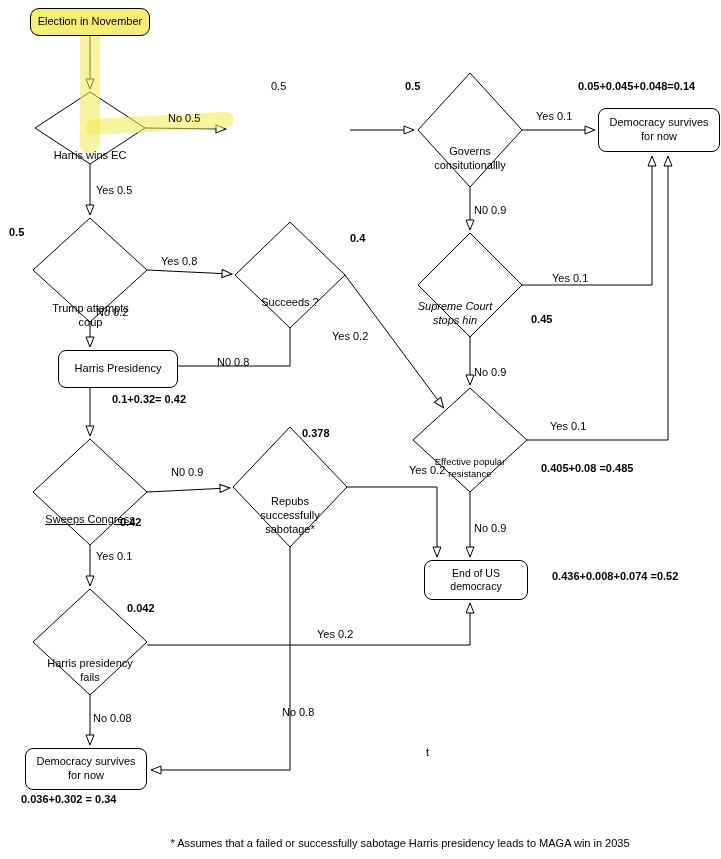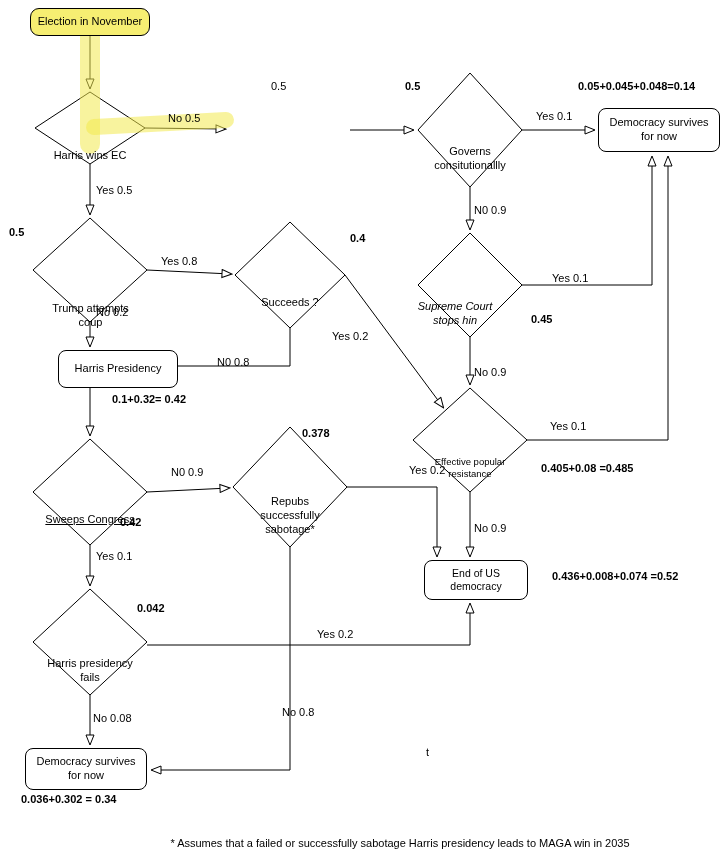--- a/index.html
+++ b/index.html
@@ -121,21 +121,21 @@
     <div class="elabel" style="left:317px;top:628px;">Yes 0.2</div>
     <div class="elabel" style="left:93px;top:712px;">No 0.08</div>
 
     <div class="elabel" style="left:271px;top:80px;">0.5</div>
     <div class="sum" style="left:405px;top:80px;">0.5</div>
     <div class="sum" style="left:9px;top:226px;">0.5</div>
     <div class="sum" style="left:350px;top:232px;">0.4</div>
     <div class="sum" style="left:531px;top:313px;">0.45</div>
     <div class="sum" style="left:302px;top:427px;">0.378</div>
     <div class="sum" style="left:120px;top:516px;">0.42</div>
-    <div class="sum" style="left:137px;top:602px;">0.042</div>
+    <div class="sum" style="left:127px;top:602px;">0.042</div>
 
     <div class="sum" style="left:578px;top:80px;">0.05+0.045+0.048=0.14</div>
     <div class="sum" style="left:112px;top:393px;">0.1+0.32= 0.42</div>
     <div class="sum" style="left:519px;top:462px;padding-left:22px;">0.405+0.08 =0.485</div>
     <div class="sum" style="left:552px;top:570px;">0.436+0.008+0.074 =0.52</div>
     <div class="sum" style="left:21px;top:793px;">0.036+0.302 = 0.34</div>
 
     <div class="elabel" style="left:426px;top:746px;">t</div>
     <div class="footnote" style="left:100px;top:837px;width:600px;">* Assumes that a failed or successfully sabotage Harris presidency leads to MAGA win in 2035</div>
 

